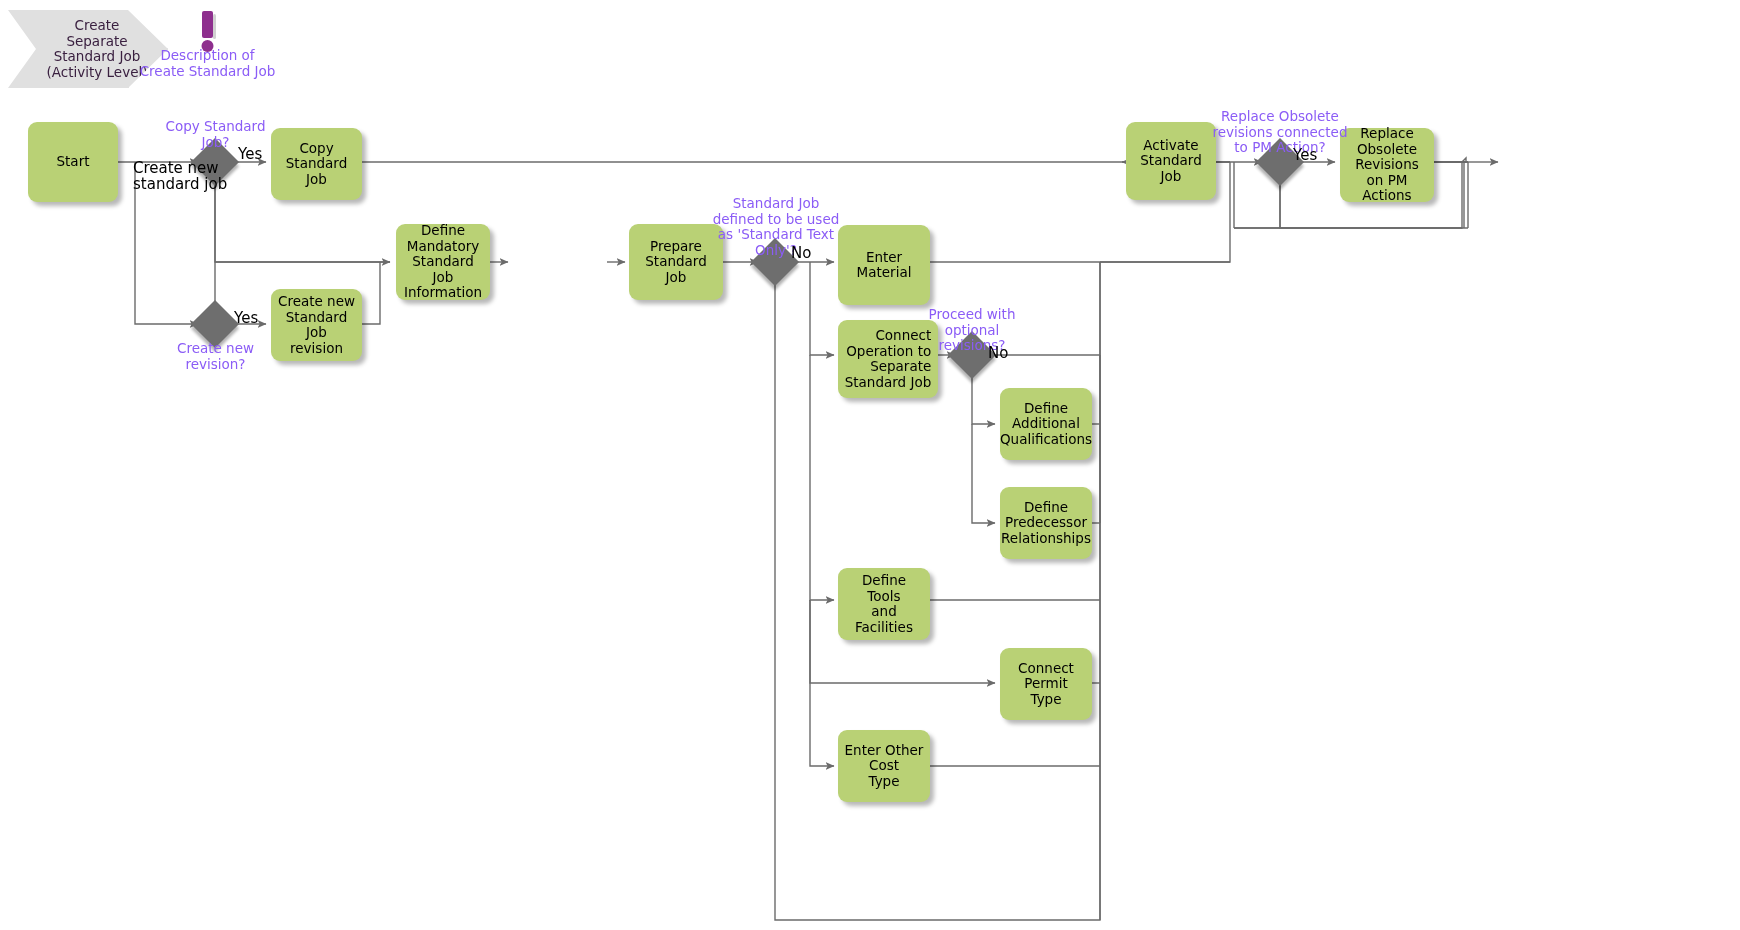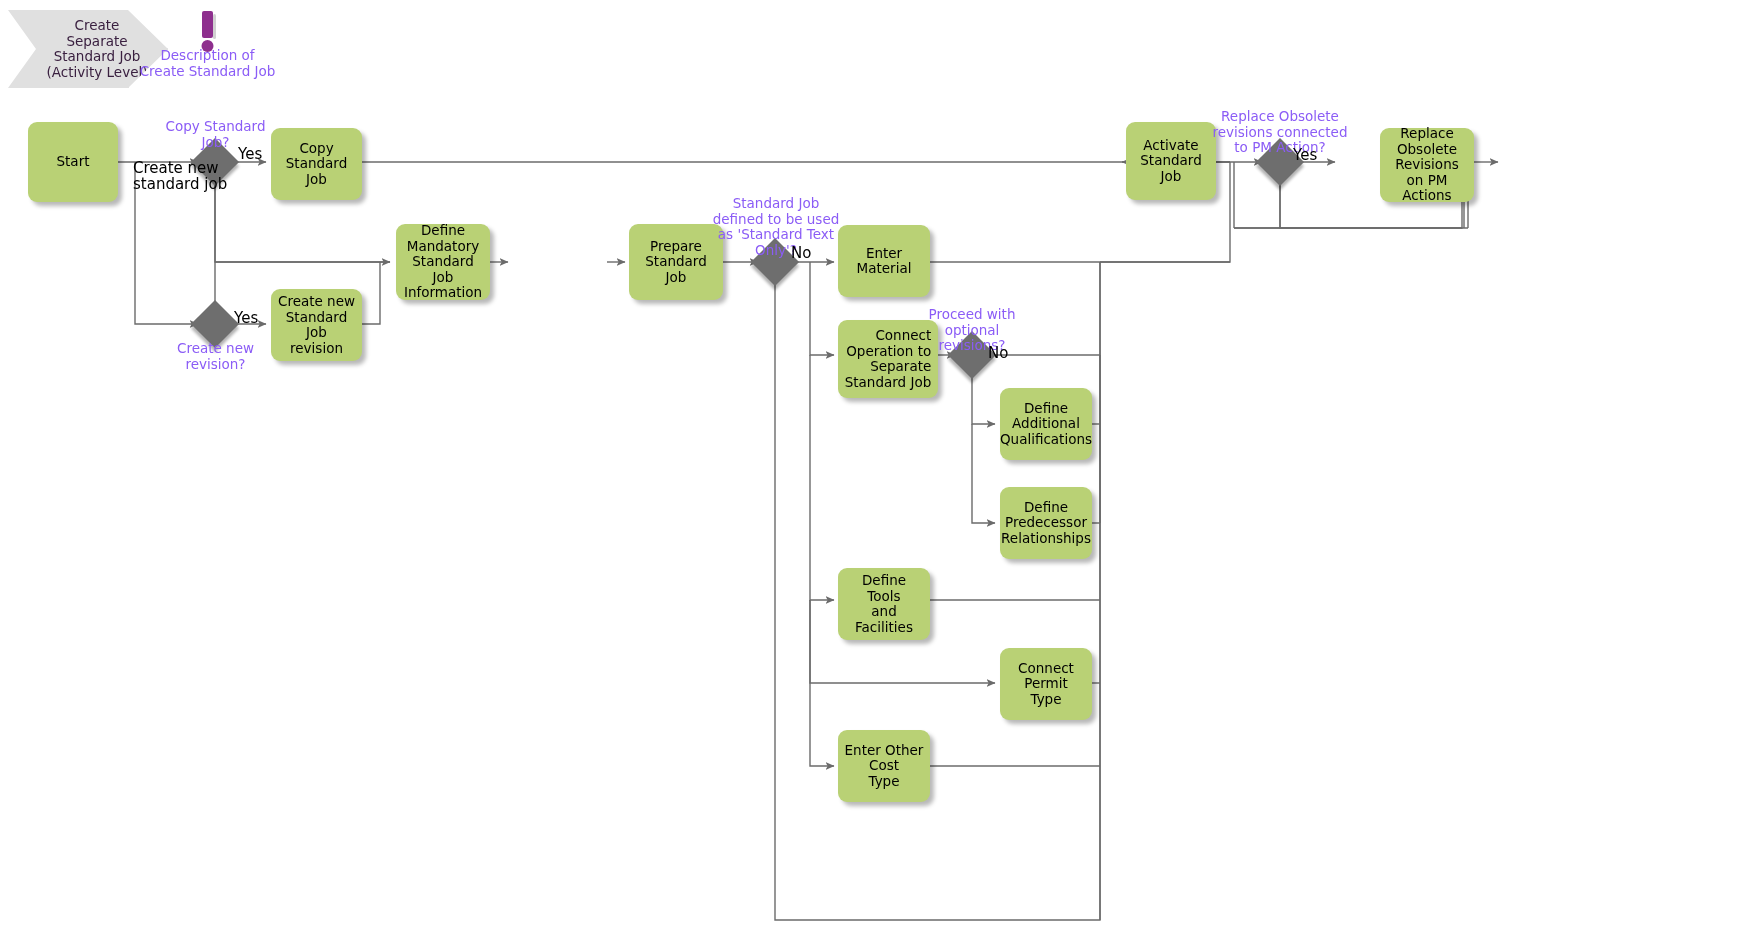--- a/index.html
+++ b/index.html
@@ -267,21 +267,21 @@
   </div>
 
 
   <div class="node task" style="left:629px; top:224px; width:94px; height:76px;">
     <div>
       <div>Prepare</div>
       <div>Standard Job</div>
     </div>
   </div>
 
-  <div class="node task" style="left:838px; top:225px; width:92px; height:72px;">
+  <div class="node task" style="left:838px; top:225px; width:92px; height:80px;">
     <div>Enter Material</div>
   </div>
 
   <div class="node task" style="left:838px; top:320px; width:100px; height:78px;text-align:right;">
     <div>
       <div>Connect</div>
       <div>Operation to</div>
       <div>Separate</div>
       <div>Standard Job</div>
     </div>
@@ -324,21 +324,21 @@
     </div>
   </div>
 
   <div class="node task" style="left:1126px; top:122px; width:90px; height:78px;">
     <div>
       <div>Activate</div>
       <div>Standard Job</div>
     </div>
   </div>
 
-  <div class="node task" style="left:1340px; top:128px; width:94px; height:74px;margin-left:40px;">
+  <div class="node task" style="left:1340px; top:128px; width:94px; height:74px;">
     <div>
       <div>Replace</div>
       <div>Obsolete</div>
       <div>Revisions on PM</div>
       <div>Actions</div>
     </div>
   </div>
 
 
   <div class="node gateway" style="left:198px; top:145px;"></div>

